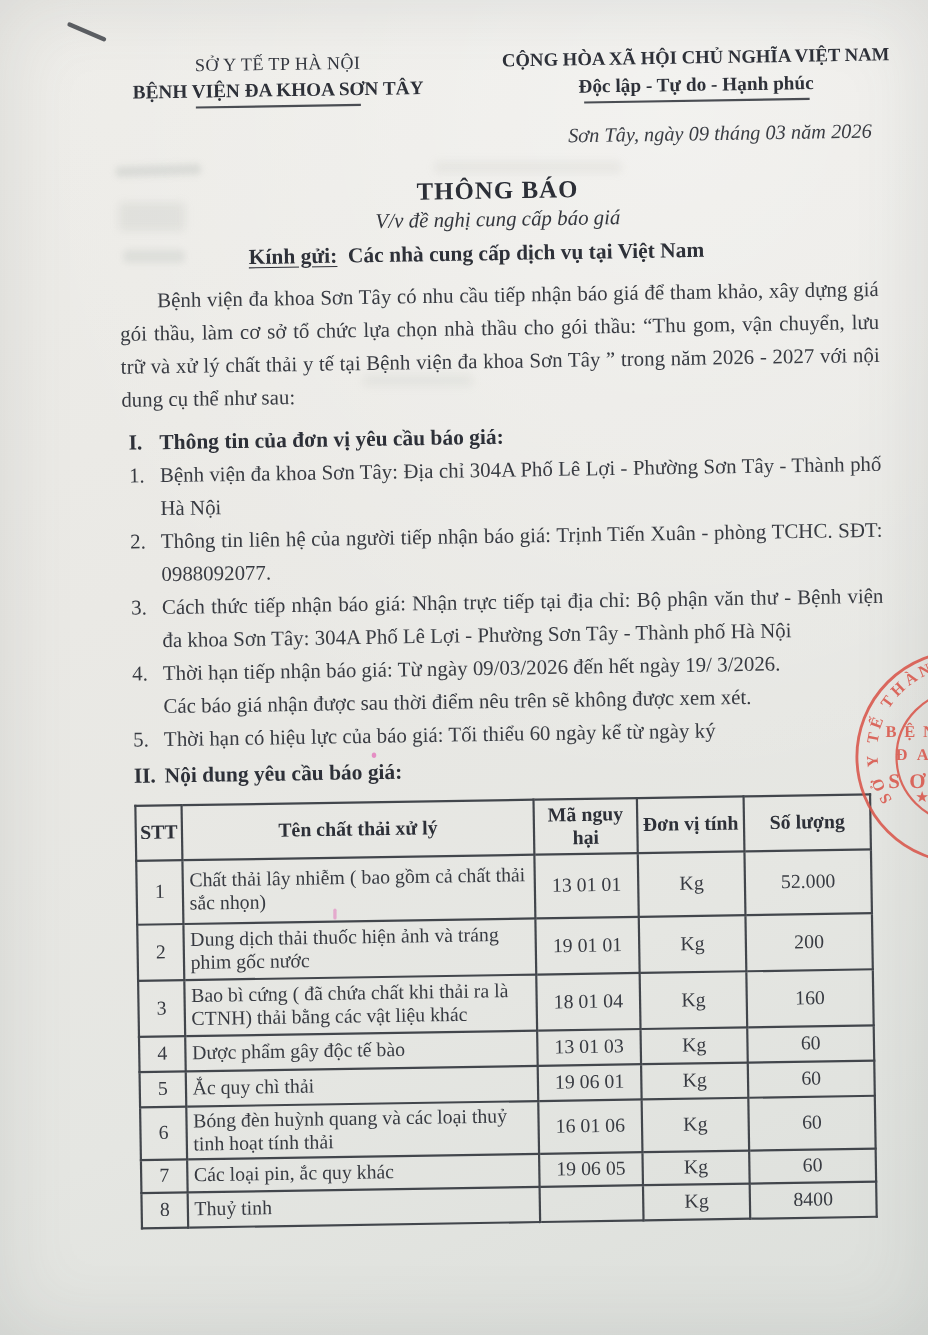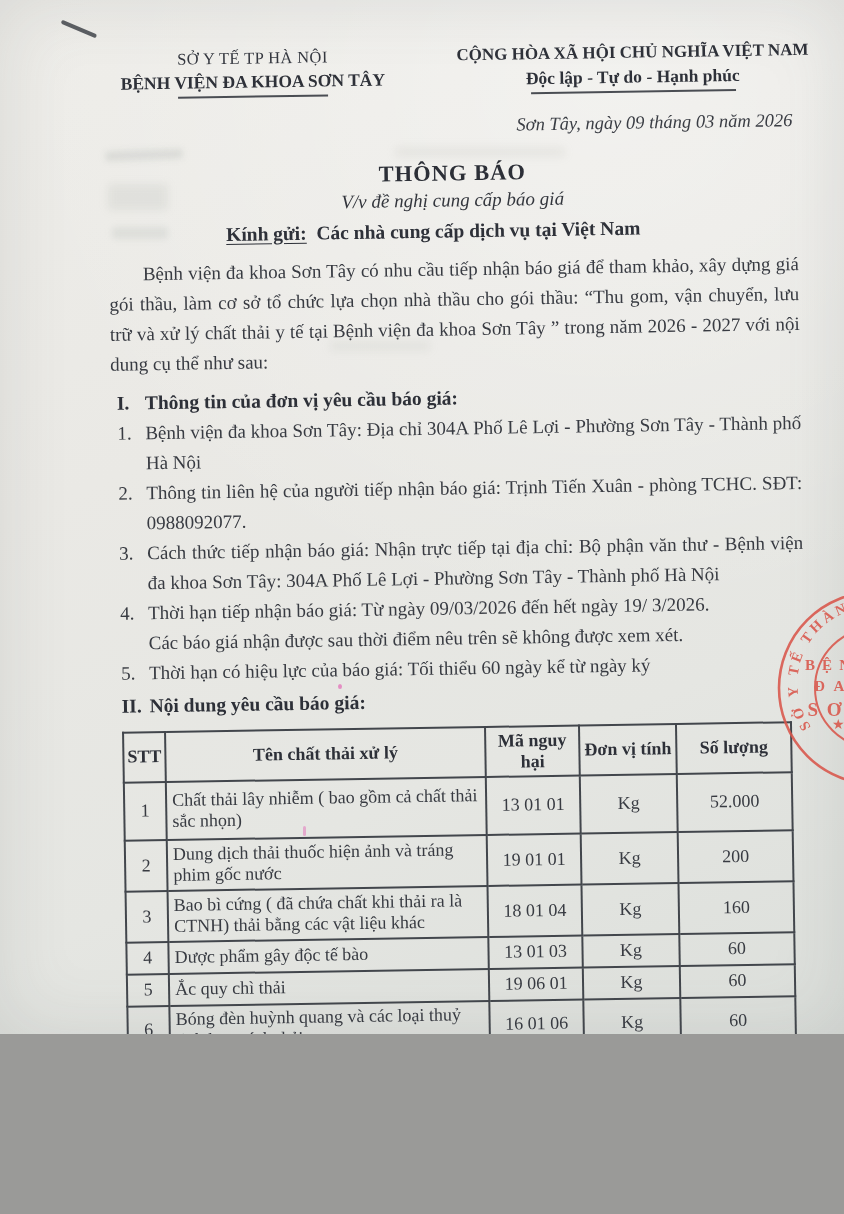--- a/index.html
+++ b/index.html
@@ -1,18 +1,18 @@
 <!DOCTYPE html>
 <html><head>
 <meta charset="utf-8">
 <style>
   html,body{margin:0;padding:0;background:#9a9a98;}
   .paper{
     position:relative;
-    width:844px;height:1034px;
+    width:844px;height:1214px;
     overflow:hidden;
     background:
       radial-gradient(130% 95% at 72% 8%, rgba(255,255,255,0.35) 0%, rgba(255,255,255,0) 55%),
       linear-gradient(158deg,#eeede9 0%,#eae9e5 38%,#e5e6e2 70%,#dcdfdb 100%);
     box-shadow: inset 0 0 70px rgba(88,94,90,0.14);
     font-family:"Liberation Serif","DejaVu Serif",serif;
     color:#383b42;
   }
   .content{
     position:absolute;left:0;top:0;width:844px;

